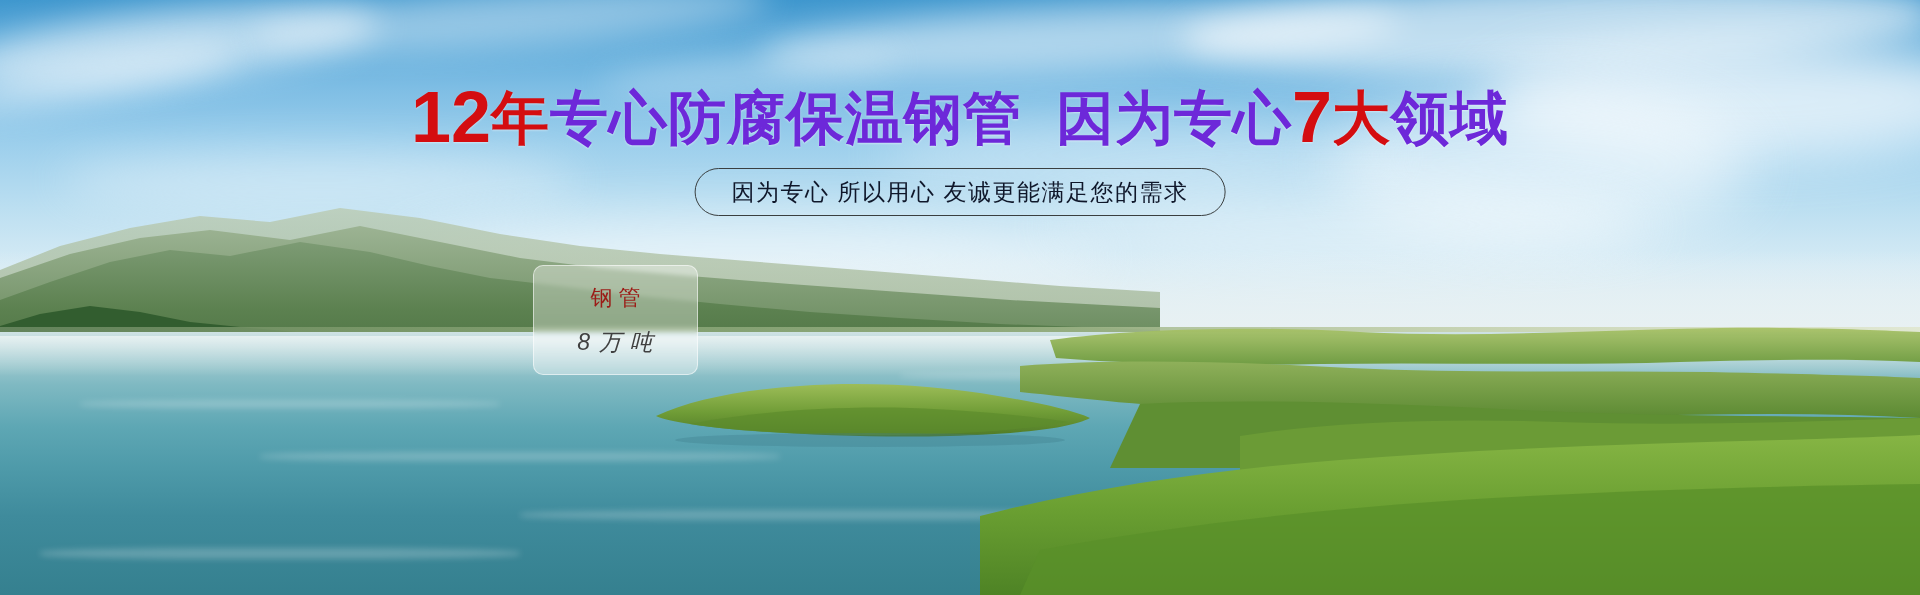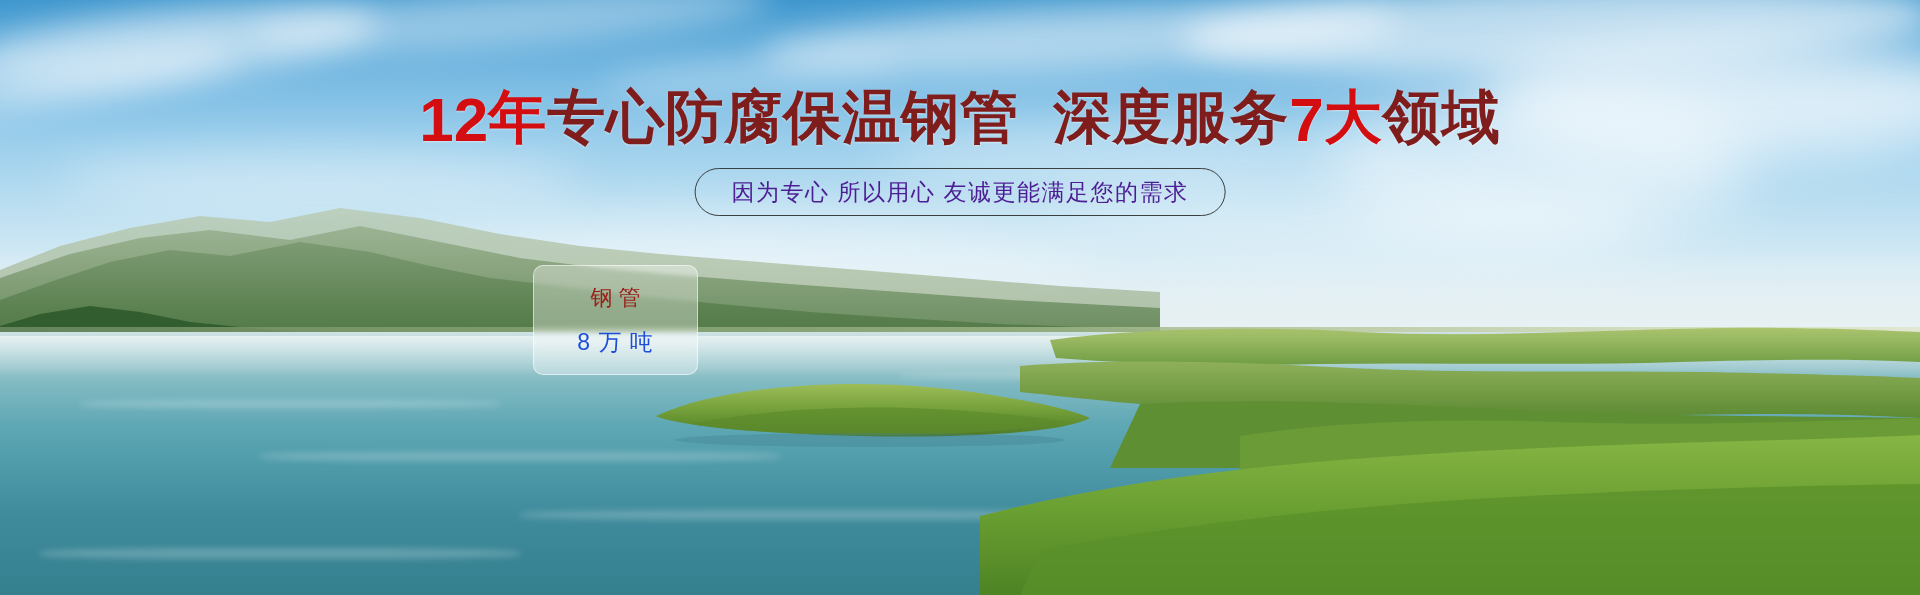--- a/index.html
+++ b/index.html
@@ -94,34 +94,34 @@
     position:absolute; left:0; top:86px; width:1920px;
     text-align:center;
     font-size:58px;
     font-weight:bold;
     letter-spacing:1px;
     line-height:62px;
     white-space:nowrap;
     text-shadow:0 1px 2px rgba(255,255,255,.45);
   }
   .hl-red{ color:#d40d10; }
-  .hl-dark{ color:#7f1d1d; }
-  .hl-num{ font-size:62px; line-height:62px; vertical-align:-4px; letter-spacing:0; }
+  .hl-dark{ color:#6d28d9; }
+  .hl-num{ font-size:72px; line-height:62px; vertical-align:-4px; letter-spacing:0; }
   .hl-gap{ display:inline-block; width:34px; }
 
   
   .subtitle-pill{
     position:absolute; left:50%; top:168px;
     transform:translateX(-50%);
     height:48px;
     padding:0 36px;
     display:flex; align-items:center; justify-content:center;
     border:1px solid #3a3f40;
     border-radius:26px;
-    color:#4c1d95;
+    color:#0f172a;
     font-size:23px;
     letter-spacing:1.5px;
     white-space:nowrap;
     background:transparent;
   }
 
   
   .cards{
     position:absolute; left:533px; top:265px;
     display:flex; gap:6px;
@@ -137,24 +137,25 @@
     gap:14px;
   }
   .card-label{
     color:#9c1b16;
     font-size:22px;
     letter-spacing:6px;
     text-indent:6px;
     font-weight:500;
   }
   .card-value{
-    color:#1d4ed8;
+    color:#404040;
     font-size:23px;
     letter-spacing:1px;
     font-weight:500;
+    font-style:italic;
   }
   .card-value sup{ font-size:13px; vertical-align:super; }
 </style>
 </head>
 <body>
 
 <div class="banner">
 
   <div class="scene">
 
@@ -264,21 +265,21 @@
         </defs>
         <path d="M36,44 C70,28 120,18 180,14 C250,9 320,14 378,24 C420,31 452,38 470,46 C452,56 400,62 330,64 C250,66 160,62 100,56 C66,52 44,48 36,44 Z" fill="url(#isl)"></path>
         <path d="M70,52 C130,40 210,34 290,36 C350,38 410,44 448,50 C400,59 320,64 240,63 C160,62 104,58 70,52 Z" fill="#5d8b2c" opacity=".7"></path>
         <ellipse cx="250" cy="68" rx="195" ry="7" fill="#3e7f8c" opacity=".35"></ellipse>
       </svg>
     </div>
 
   </div>
 
   <div class="headline">
-    <span class="hl-red hl-num">12</span><span class="hl-red">年</span><span class="hl-dark">专心防腐保温钢管</span><span class="hl-gap"></span><span class="hl-dark">深度服务</span><span class="hl-red hl-num">7</span><span class="hl-red">大</span><span class="hl-dark">领域</span>
+    <span class="hl-red hl-num">12</span><span class="hl-red">年</span><span class="hl-dark">专心防腐保温钢管</span><span class="hl-gap"></span><span class="hl-dark">因为专心</span><span class="hl-red hl-num">7</span><span class="hl-red">大</span><span class="hl-dark">领域</span>
   </div>
 
   <div class="subtitle-pill">
     <span>因为专心 所以用心  友诚更能满足您的需求</span>
   </div>
 
   <div class="cards">
 
     <div class="card">
       <div class="card-label">钢管</div>

